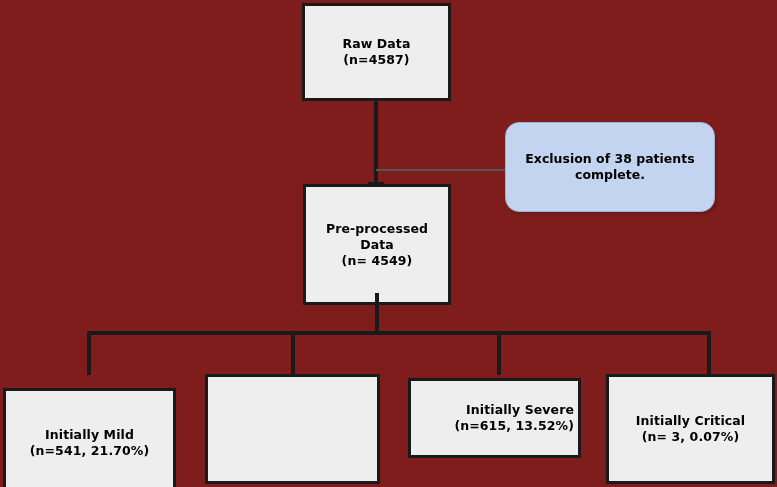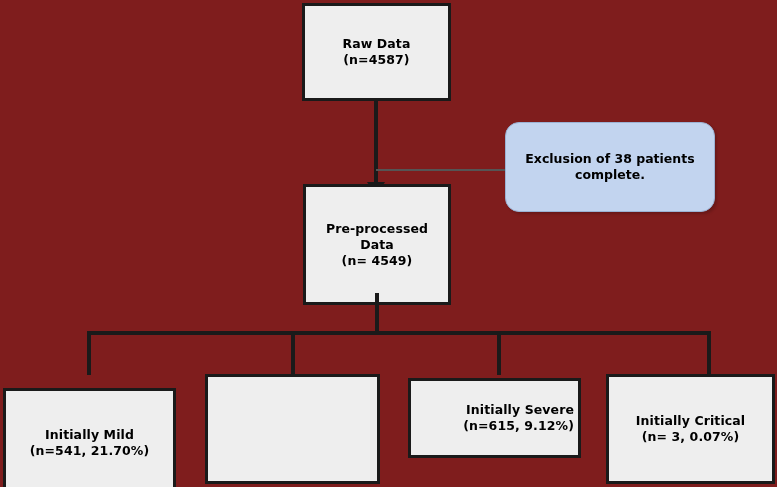--- a/index.html
+++ b/index.html
@@ -141,21 +141,21 @@
   </div>
 
   <div class="node" style="left:205px; top:374px; width:175px; height:110px;">
     <span class="lines">
     </span>
   </div>
 
   <div class="node" style="left:408px; top:378px; width:173px; height:80px;text-align:right;">
     <span class="lines">
       <span>Initially Severe</span>
-      <span>(n=615, 9.12%)</span>
+      <span>(n=615, 13.52%)</span>
     </span>
   </div>
 
   <div class="node" style="left:606px; top:374px; width:169px; height:110px;">
     <span class="lines">
       <span>Initially Critical</span>
       <span>(n= 3, 0.07%)</span>
     </span>
   </div>
 

